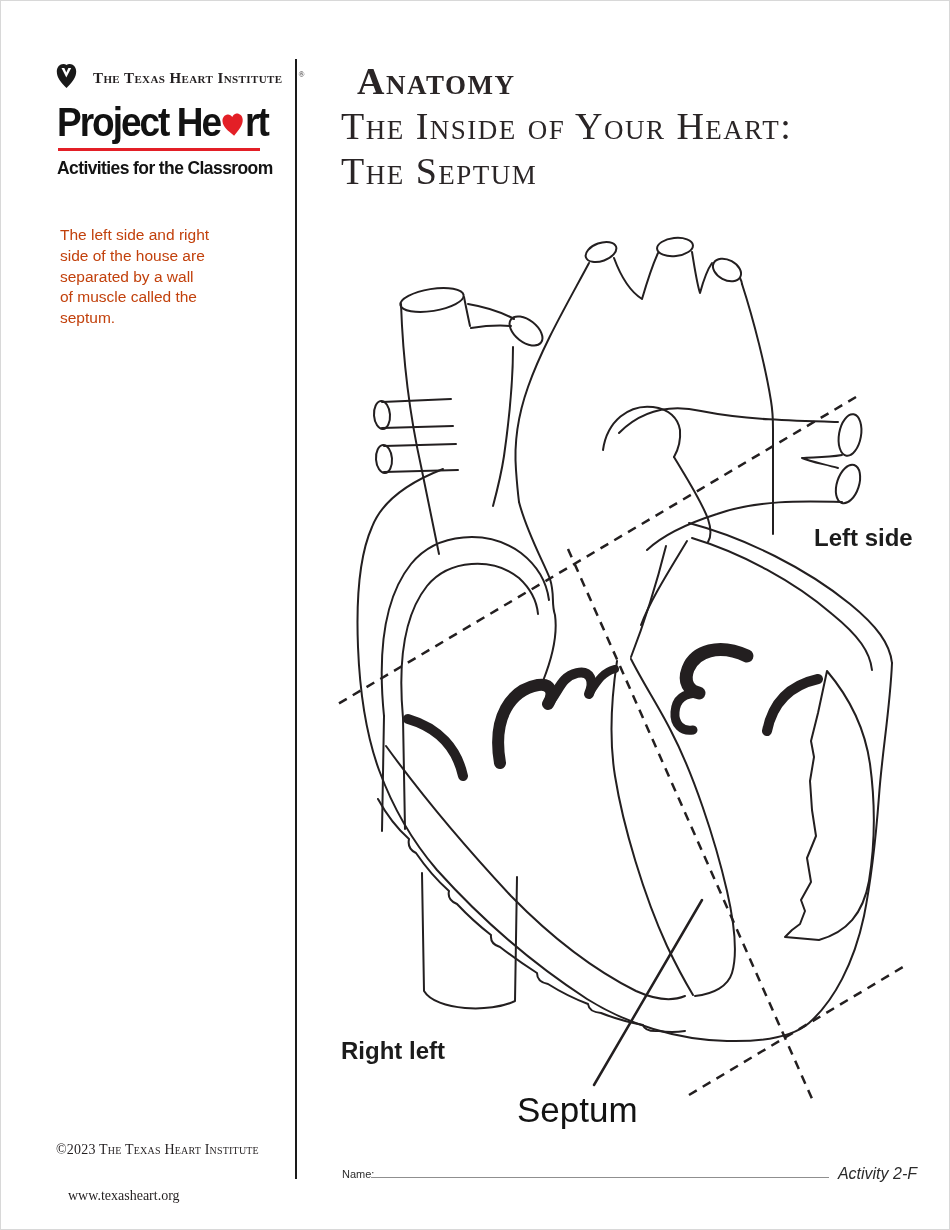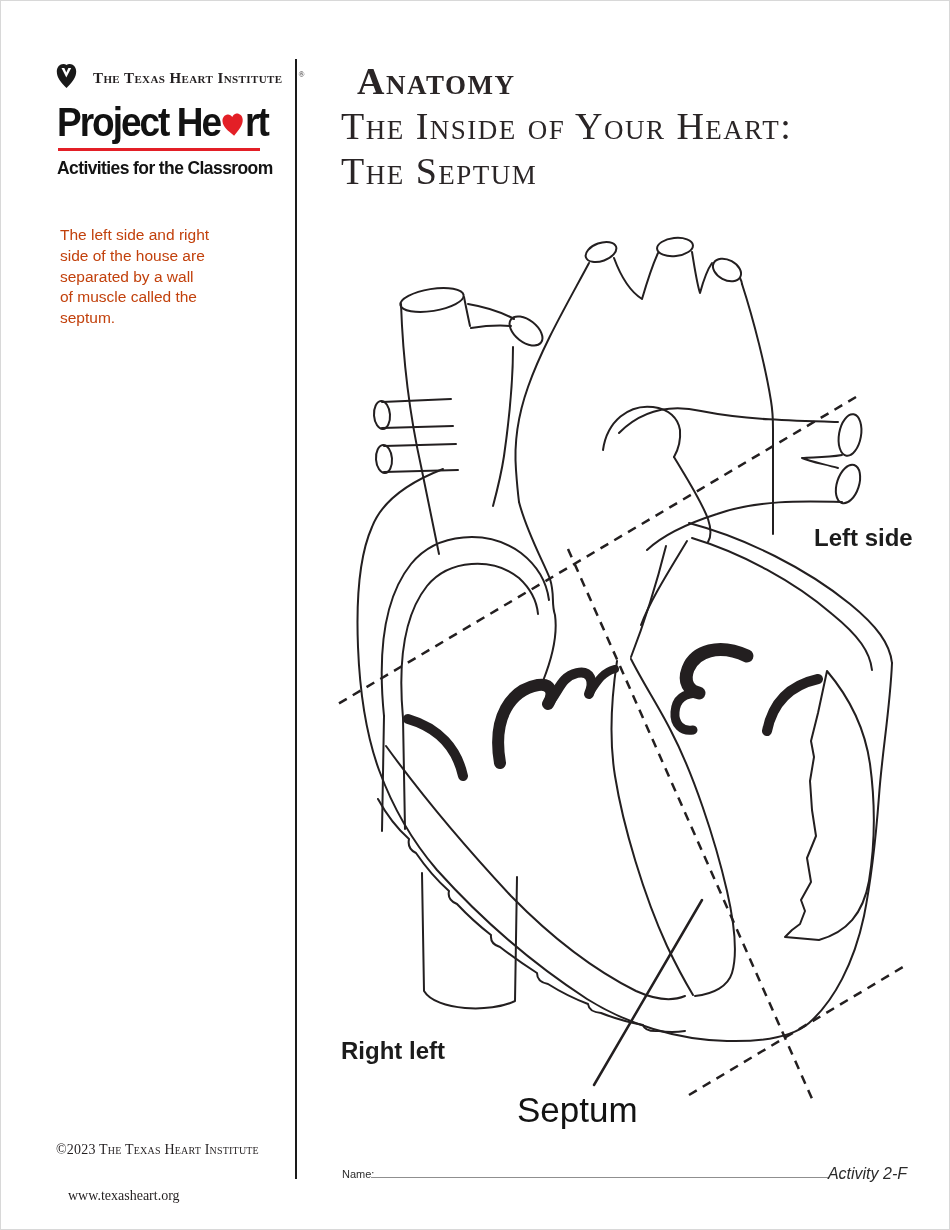--- a/index.html
+++ b/index.html
@@ -46,21 +46,21 @@
     font-family:"Liberation Serif",serif;font-variant:small-caps;
     font-size:38px;line-height:45px;letter-spacing:1.5px;color:#2a2526;
   }
   .main-title .t1{font-weight:bold;margin-left:16px;}
   .diagram-svg{position:absolute;left:0;top:0;width:950px;height:1230px;}
   .hlabel{position:absolute;font-weight:bold;font-size:24px;color:#1c1c1c;white-space:nowrap;}
   .label-left{left:813px;top:523px;}
   .label-right{left:340px;top:1036px;}
   .label-septum{left:516px;top:1089px;font-weight:normal;font-size:35px;color:#131313;}
   
-  .name-row{position:absolute;left:341px;top:1162px;width:568px;height:20px;font-size:11px;color:#2b2b2b;}
+  .name-row{position:absolute;left:341px;top:1162px;width:568px;height:20px;font-size:11px;color:#2b2b2b;padding-left:10px;}
   .name-label{position:absolute;left:0;top:5px;}
   .name-line{position:absolute;left:29px;top:14px;width:458px;border-bottom:1.3px solid #8f8f8f;}
   .activity-code{position:absolute;right:3px;top:2px;font-size:16px;color:#2b2b2b;font-style:italic;}
 </style>
 </head>
 <body>
 
 <div class="page">
 
   <div class="sidebar">

